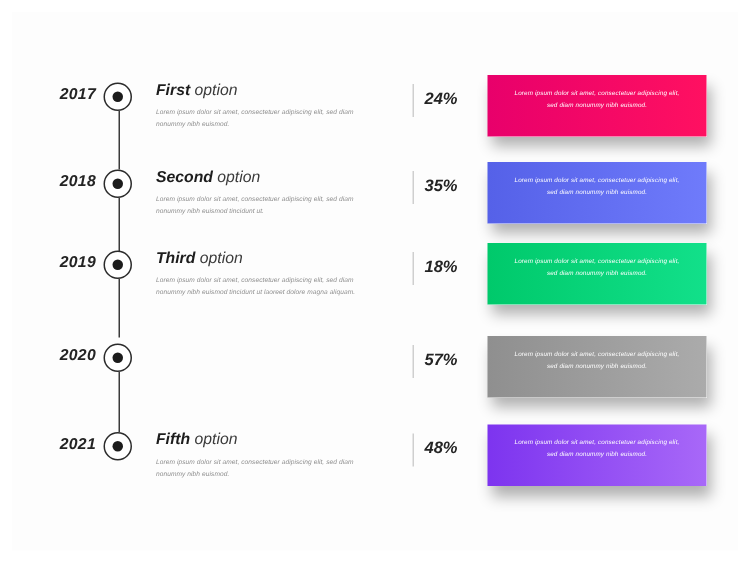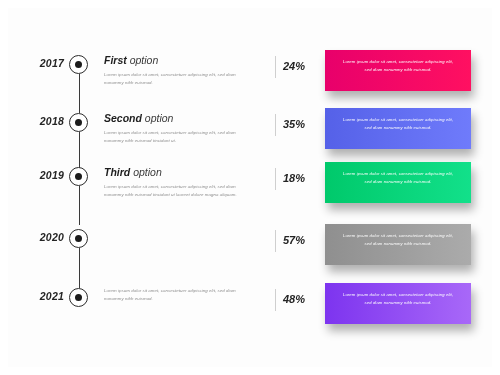--- a/index.html
+++ b/index.html
@@ -209,20 +209,21 @@
         <div class="divider"></div>
         <div class="percent">57%</div>
         <div class="card" style="background: linear-gradient(90deg, rgb(143, 143, 143) 0%, rgb(171, 171, 171) 100%);">
           <div class="card-text">Lorem ipsum dolor sit amet, consectetuer adipiscing elit, sed diam nonummy nibh euismod.</div>
         </div>
       </div>
       <div class="row" style="top: 281px;">
         <div class="year">2021</div>
         <div class="dot"></div>
         <div class="textblock">
+          <div class="opt-title"><b>Fifth</b><span> option</span></div>
           <div class="opt-desc">Lorem ipsum dolor sit amet, consectetuer adipiscing elit, sed diam nonummy nibh euismod.</div>
         </div>
         <div class="divider"></div>
         <div class="percent">48%</div>
         <div class="card" style="background: linear-gradient(90deg, rgb(125, 52, 239) 0%, rgb(168, 104, 248) 100%);">
           <div class="card-text">Lorem ipsum dolor sit amet, consectetuer adipiscing elit, sed diam nonummy nibh euismod.</div>
         </div>
       </div>
     </div>
 </div>

